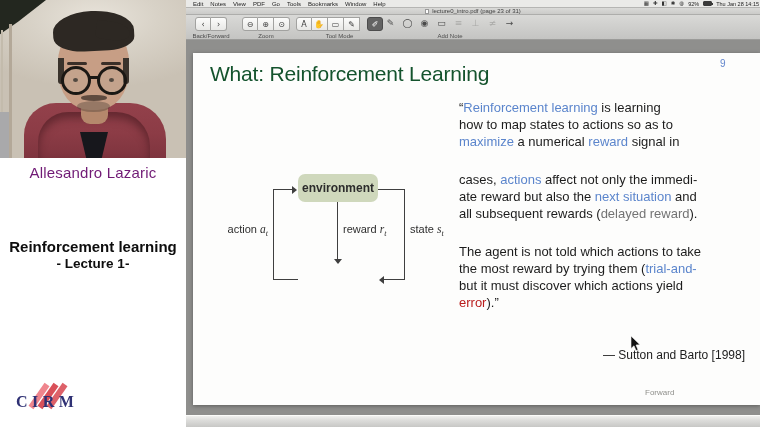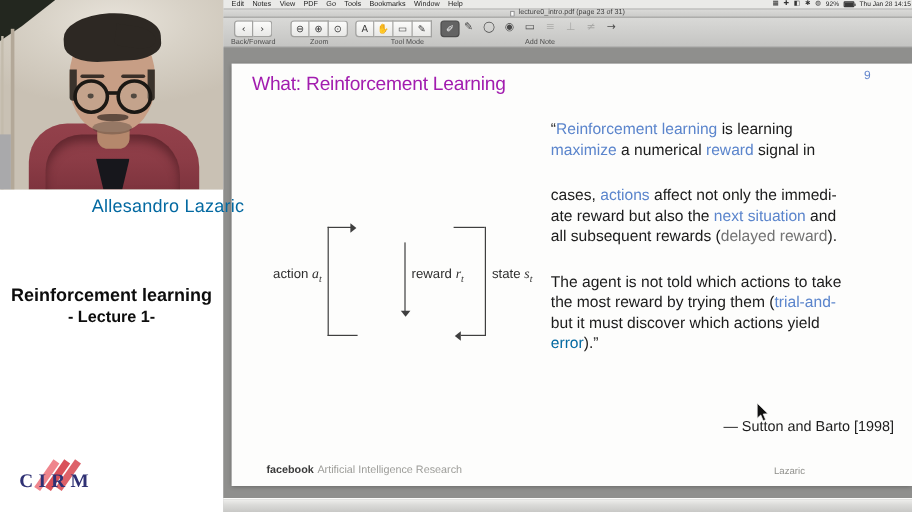--- a/index.html
+++ b/index.html
@@ -34,21 +34,21 @@
   .wc-lensL { position:absolute; left:61px; top:66px; width:30px; height:29px; border:3px solid #1b1814; border-radius:50%;
               background:rgba(190,175,160,.30); }
   .wc-lensR { position:absolute; left:97px; top:66px; width:30px; height:29px; border:3px solid #1b1814; border-radius:50%;
               background:rgba(190,175,160,.30); }
   .wc-bridge { position:absolute; left:89px; top:76px; width:10px; height:3px; background:#1b1814; }
   .wc-eyeL { position:absolute; left:73px; top:78px; width:5px; height:4px; background:#241d18; border-radius:50%; }
   .wc-eyeR { position:absolute; left:109px; top:78px; width:5px; height:4px; background:#241d18; border-radius:50%; }
   .wc-stache { position:absolute; left:81px; top:95px; width:26px; height:6px; background:#4d3c32; border-radius:40% 40% 50% 50%; opacity:.85; }
   .wc-chin { position:absolute; left:77px; top:101px; width:33px; height:11px; background:rgba(72,58,50,.38); border-radius:50%; }
   .speaker-name { position:absolute; left:0; top:164px; width:186px; text-align:center;
-                  font-size:15px; color:#0369a1; letter-spacing:.2px;margin-left:47px; }
+                  font-size:15px; color:#701a75; letter-spacing:.2px; }
   .course { position:absolute; left:0; top:238px; width:186px; text-align:center; color:#0d0d0d; }
   .course .t1 { font-size:15px; font-weight:700; }
   .course .t2 { font-size:13.5px; font-weight:700; margin-top:1px; }
   .cirm { position:absolute; left:12px; top:381px; width:70px; height:34px; }
   .cirm .stripe { position:absolute; width:6px; height:28px; top:1px; transform:rotate(35deg); }
   .cirm .s1 { left:24px; background:#ef858d; }
   .cirm .s2 { left:33px; background:#d95059; }
   .cirm .s3 { left:42px; background:#d95059; opacity:.9; }
   .cirm .word { position:absolute; left:4px; top:12px; font-family:"Liberation Serif",serif; font-weight:700;
                 font-size:16px; letter-spacing:4.5px; color:#2f3174; }
@@ -90,21 +90,21 @@
   .g-note .tbtn { background:none; border:none; font-size:9px; color:#4a4a4a; width:17px; }
   .g-note .tbtn.dim { color:#a9a9a7; }
 
   .content { position:absolute; left:0; top:40px; width:574px; height:375px; background:#8f8f8d; }
   .page { position:absolute; left:7px; top:13px; width:567px; height:352px; background:#fdfdfc;
           box-shadow:0 1px 4px rgba(0,0,0,.35); }
   .deskstrip { position:absolute; left:0; top:415px; width:574px; height:12px;
                background:linear-gradient(#f0f0ee 0%,#dcdcda 40%,#c7c7c5 100%); border-top:1px solid #fbfbf9; }
 
   
-  .slide-title { position:absolute; left:17px; top:9px; font-size:16px; letter-spacing:-.2px; color:#a21caf; }
+  .slide-title { position:absolute; left:17px; top:9px; font-size:21px; letter-spacing:-.2px; color:#14532d; }
   .pagenum { position:absolute; left:527px; top:5px; font-size:10px; color:#6285cc; }
 
   .dg-box { position:absolute; width:80px; height:28px; border-radius:7px; display:flex; align-items:center;
             justify-content:center; font-size:12px; font-weight:700; color:#2c2c2c; }
   .dg-env { left:105px; top:121px; }
   .dg-agent { left:105px; top:211px; }
   .dg-line { position:absolute; background:#3f3f3f; }
   .dg-arrow { position:absolute; width:0; height:0; }
   .dg-lab { position:absolute; top:170px; font-size:11px; color:#2e2e2e; white-space:nowrap; }
   .dg-lab i { font-family:"Liberation Serif",serif; font-size:11.5px; }
@@ -241,20 +241,23 @@
           <div class="tlabel">Add Note</div>
       </div>
     </div>
 
     <div class="content">
       <div class="page">
 
         <div class="slide-title">What:  Reinforcement Learning</div>
         <div class="pagenum">9</div>
 
+        <div class="dg-box dg-env" style="background: rgb(207, 216, 188);">
+          <span>environment</span>
+        </div>
 
         <div class="dg-line" style="left:144px;top:149px;width:1px;height:58px;"></div>
         <div class="dg-arrow" style="left:141px;top:206px;border-left:4px solid transparent;border-right:4px solid transparent;border-top:5px solid #3f3f3f;"></div>
 
         <div class="dg-line" style="left:80px;top:136px;width:1px;height:91px;"></div>
         <div class="dg-line" style="left:80px;top:136px;width:20px;height:1px;"></div>
         <div class="dg-arrow" style="left:99px;top:133px;border-top:4px solid transparent;border-bottom:4px solid transparent;border-left:5px solid #3f3f3f;"></div>
         <div class="dg-line" style="left:80px;top:226px;width:25px;height:1px;"></div>
 
         <div class="dg-line" style="left:211px;top:136px;width:1px;height:91px;"></div>
@@ -268,42 +271,40 @@
         <div class="dg-lab lab-reward">
           <span>reward </span><i>r</i><sub>t</sub>
         </div>
         <div class="dg-lab lab-state">
           <span>state </span><i>s</i><sub>t</sub>
         </div>
 
         <div class="quote" id="quote-block">
             <div class="qpara">
               <div class="qline"><span>“</span><span style="color: rgb(91, 133, 204);">Reinforcement learning</span><span> is learning</span></div>
+              <div class="qline"><span>how to map states to actions so as to</span></div>
               <div class="qline"><span style="color: rgb(91, 133, 204);">maximize</span><span> a numerical </span><span style="color: rgb(91, 133, 204);">reward</span><span> signal in</span></div>
             </div>
             <div class="qpara">
               <div class="qline"><span>cases, </span><span style="color: rgb(91, 133, 204);">actions</span><span> affect not only the immedi-</span></div>
               <div class="qline"><span>ate reward but also the </span><span style="color: rgb(91, 133, 204);">next situation</span><span> and</span></div>
               <div class="qline"><span>all subsequent rewards (</span><span style="color: #737373;">delayed reward</span><span>).</span></div>
             </div>
             <div class="qpara">
               <div class="qline"><span>The agent is not told which actions to take</span></div>
               <div class="qline"><span>the most reward by trying them (</span><span style="color: rgb(91, 133, 204);">trial-and-</span></div>
               <div class="qline"><span>but it must discover which actions yield</span></div>
-              <div class="qline"><span style="color: #0369a1; margin-top: 38px;">error</span><span>).”</span></div>
+              <div class="qline"><span style="color: #b91c1c; margin-top: 38px;">error</span><span>).”</span></div>
             </div>
           </div>
         <div class="attrib">— Sutton and Barto [1998]</div>
 
         <svg class="cursor" viewBox="0 0 11 16">
           <path d="M1,0 L1,12.5 L4,9.8 L6,14.6 L8,13.7 L6,9 L10,8.8 Z" fill="#111" stroke="#f5f5f5" stroke-width="0.6"></path>
         </svg>
 
-        <div class="slide-footer">
-          <b>facebook</b><span>Artificial Intelligence Research</span>
-        </div>
-        <div class="footer-author">Lazaric</div>
+        <div class="footer-author">Forward</div>
       </div>
     </div>
 
     <div class="deskstrip"></div>
   </div>
 </div>
 
 </body></html>

